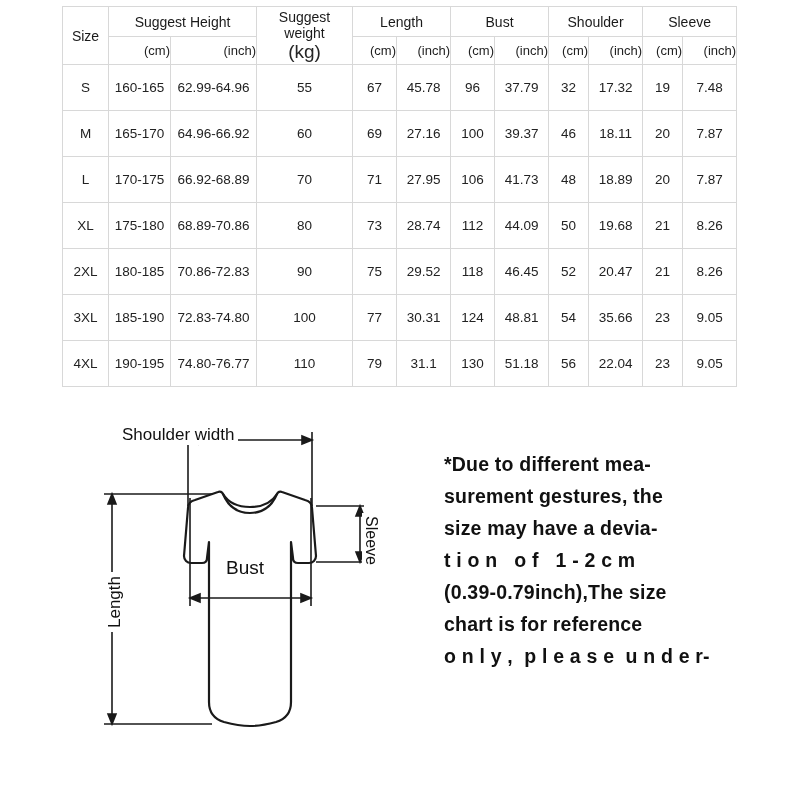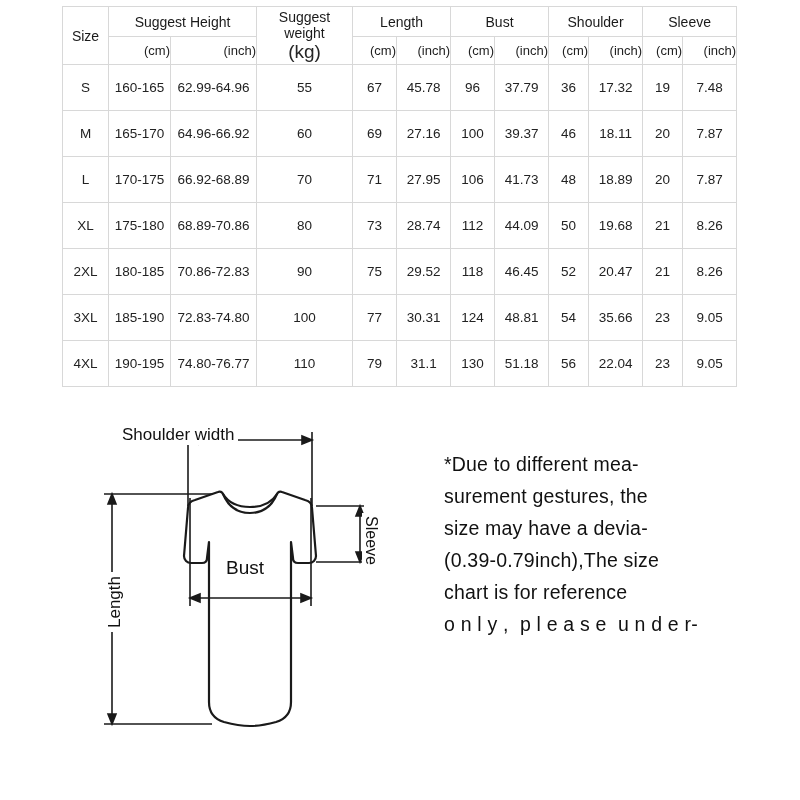--- a/index.html
+++ b/index.html
@@ -120,20 +120,21 @@
 
   
   .note {
     position: absolute;
     left: 444px; top: 448px;
     width: 318px;
     font-size: 19.5px;
     line-height: 32px;
     color: #111;
     letter-spacing: 0.2px;
+    font-weight: bold;
   }
   .note .ln { display: block; white-space: pre; }
 </style>
 </head>
 <body>
 
 <div id="page">
 
   <div class="table-wrap">
     <table class="size-chart">
@@ -179,21 +180,21 @@
 
         <tr>
           <td class="sizecell">S</td>
           <td class="val-black">160-165</td>
           <td class="val-red">62.99-64.96</td>
           <td class="val-black">55</td>
           <td class="val-black">67</td>
           <td class="val-red">45.78</td>
           <td class="val-black">96</td>
           <td class="val-red">37.79</td>
-          <td class="val-black">36</td>
+          <td class="val-black">32</td>
           <td class="val-red">17.32</td>
           <td class="val-black">19</td>
           <td class="val-red">7.48</td>
         </tr>
 
         <tr>
           <td class="sizecell">M</td>
           <td class="val-black">165-170</td>
           <td class="val-red">64.96-66.92</td>
           <td class="val-black">60</td>
@@ -354,18 +355,19 @@
 
   <span class="shoulder-label">Shoulder width</span>
   <span class="bust-label">Bust</span>
   <span class="sleeve-label">Sleeve</span>
   <span class="length-label">Length</span>
 
   <div class="note">
     <span class="ln">*Due to different mea-</span>
     <span class="ln">surement gestures, the</span>
     <span class="ln">size may have a devia-</span>
+    <span class="ln">t i o n   o f   1 - 2 c m</span>
     <span class="ln">(0.39-0.79inch),The size</span>
     <span class="ln">chart is for reference</span>
     <span class="ln">o n l y ,  p l e a s e  u n d e r-</span>
   </div>
 
 </div>
 
 </body></html>

